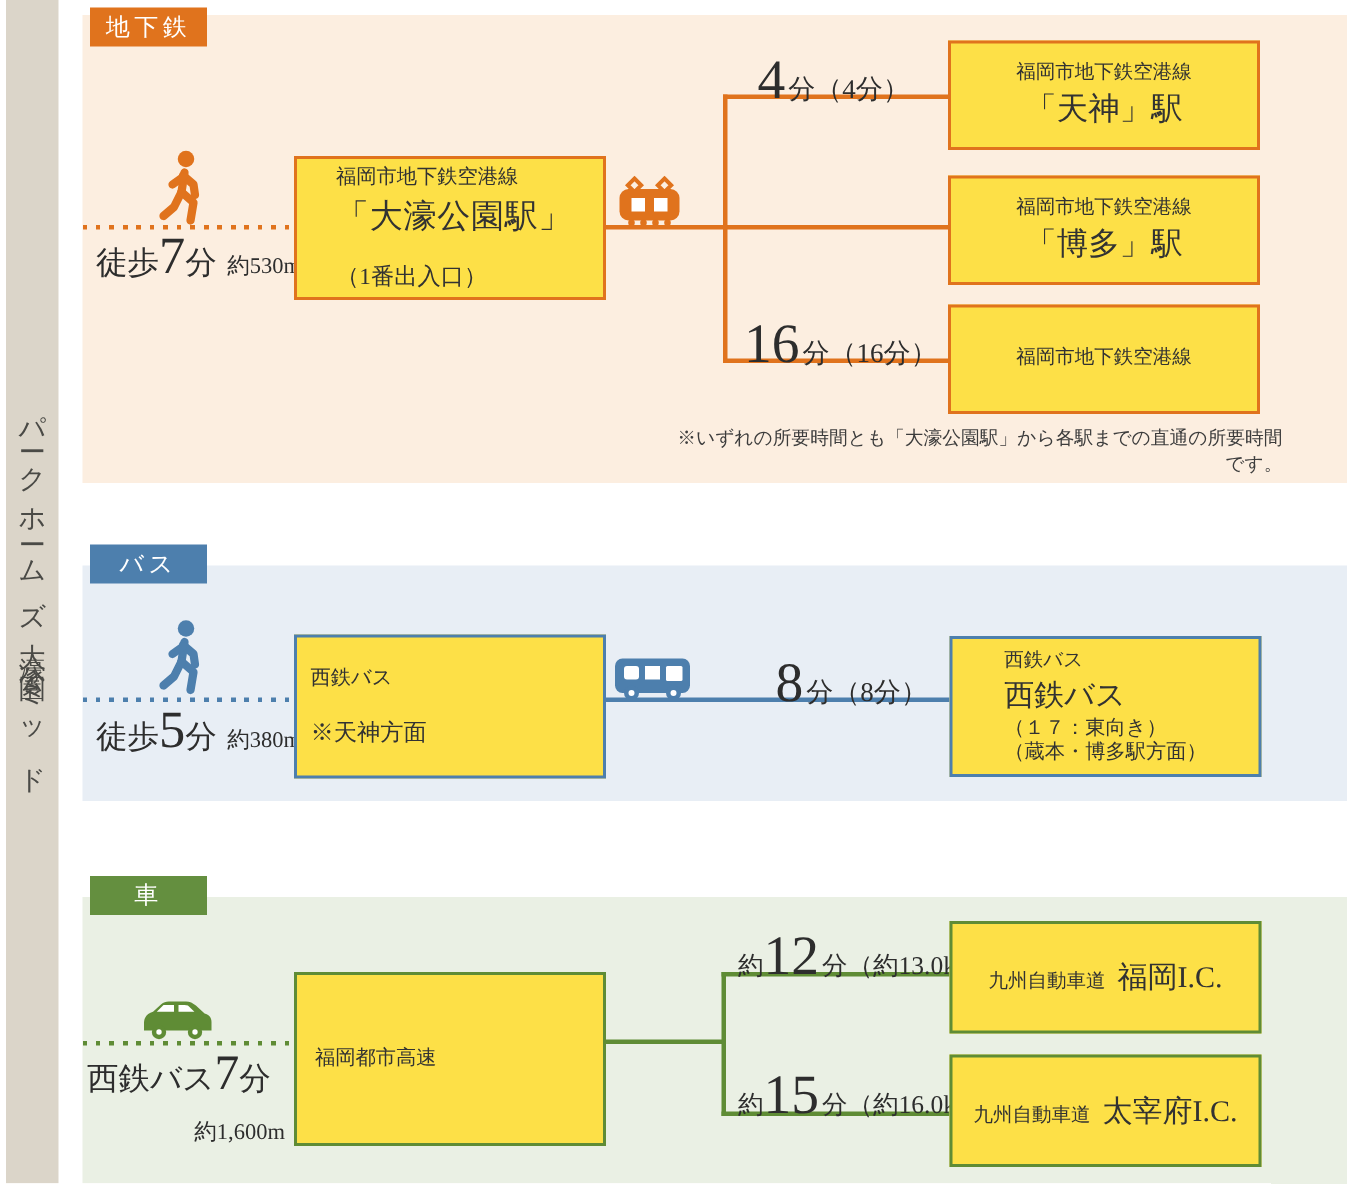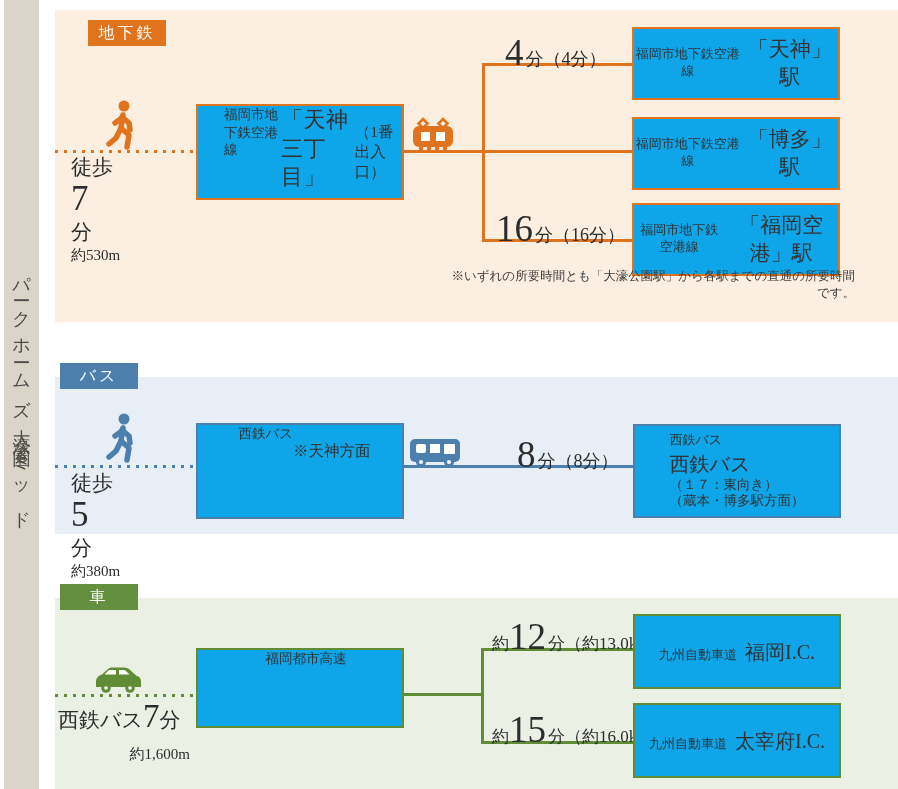--- a/index.html
+++ b/index.html
@@ -13,64 +13,64 @@
 
   
   .sec{position:absolute;left:55px;width:843px;}
   .sec-subway{top:10px;height:312px;background:#fceee0;}
   .sec-bus{top:377px;height:157px;background:#e8eef5;}
   .sec-car{top:598px;height:191px;background:#eaf0e4;}
 
   
   .tag{position:absolute;left:60px;width:78px;height:26px;display:flex;align-items:center;
        justify-content:center;color:#fff;font-size:16px;letter-spacing:3px;}
-  .tag-o{background:#e0731d;top:20px;margin-left:28px;}
+  .tag-o{background:#e0731d;top:5px;}
   .tag-b{background:#4d7fad;top:363px;}
   .tag-g{background:#648f3f;top:584px;}
 
   
   .c-o{color:#e0731d;} .c-b{color:#4d7fad;} .c-g{color:#5f8c35;}
   .bg-o{background:#e0731d;} .bg-b{background:#4d7fad;} .bg-g{background:#5f8c35;}
 
   
   .hl{position:absolute;height:3px;}
   .vl{position:absolute;width:3px;}
   .dot{position:absolute;height:3px;
        background-image:repeating-linear-gradient(to right,currentColor 0 3px,transparent 3px 9px);}
 
   
-  .box{position:absolute;background:#0ea5e9;box-sizing:border-box;display:flex;
-       flex-direction:row;justify-content:center;line-height:1.3;}
+  .box{position:absolute;background:#fde047;box-sizing:border-box;display:flex;
+       flex-direction:column;justify-content:center;line-height:1.3;}
   .bd-o{border:2px solid #e0731d;} .bd-b{border:2px solid #4d7fad;} .bd-g{border:2px solid #5f8c35;}
   .box-c{align-items:center;text-align:center;}
   .bx-s{font-size:13.5px;margin-bottom:3px;}
   .bx-l{font-size:22px;letter-spacing:.5px;}
   .bx-m{font-size:15.5px;margin-top:16px;}
   .db-s{font-size:13px;margin-bottom:2px;}
   .db-l{font-size:21px;}
   .db-p{font-size:13.5px;line-height:1.25;}
   .inline-dest{display:flex;align-items:baseline;justify-content:center;gap:8px;}
   .ic-big{font-size:20px;}
 
   
   .tlabel{position:absolute;display:flex;align-items:baseline;color:#2d2d2d;}
   .t-pre{font-size:17px;}
   .t-num{font-size:37px;line-height:1.1;}
   .t-rest{font-size:18px;margin-left:2px;margin-top:25px;}
 
   
-  .wlabel{position:absolute;display:flex;align-items:baseline;color:#2d2d2d;flex-direction:column;}
+  .wlabel{position:absolute;display:flex;align-items:baseline;color:#2d2d2d;}
   .w-pre{font-size:21px;}
   .w-num{font-size:35px;line-height:1.05;}
   .w-dist{font-size:15px;margin-left:7px;}
   .dlabel{position:absolute;width:132px;color:#2d2d2d;}
   .drow{display:flex;align-items:baseline;}
   .d-dist{text-align:right;font-size:15px;margin-top:11px;}
 
-  .note{position:absolute;left:445px;top:268px;width:410px;text-align:right;
+  .note{position:absolute;left:445px;top:284px;width:410px;text-align:right;
         font-size:12.5px;color:#3c3c3c;}
   .icon{position:absolute;}
 </style>
 </head>
 <body>
 
 <div class="canvas">
 
   <div class="strip">
     <span class="vtext">パークホームズ大濠公園ミッド</span>
@@ -94,21 +94,21 @@
 
   <div class="wlabel" style="left:64px;top:153px">
     <span class="w-pre">徒歩</span>
       <span class="w-num">7</span>
       <span class="w-pre">分</span>
       <span class="w-dist">約530m</span>
   </div>
 
   <div class="box bd-o" style="left:196px;top:104px;width:208px;height:96px;padding-left:26px">
     <div class="bx-s">福岡市地下鉄空港線</div>
-    <div class="bx-l">「天神三丁目」</div>
+    <div class="bx-l">「大濠公園駅」</div>
     <div class="bx-m">（1番出入口）</div>
   </div>
 
   <svg class="icon" style="left:410px;top:117px" width="46" height="34" viewBox="0 0 46 34">
     <path d="M13 2 l4.5 4.5 -4.5 4.5 -4.5 -4.5 z" fill="none" stroke="#e0731d" stroke-width="2.6"></path>
     <path d="M33 2 l4.5 4.5 -4.5 4.5 -4.5 -4.5 z" fill="none" stroke="#e0731d" stroke-width="2.6"></path>
     <rect x="3" y="9" width="40" height="21" rx="6" fill="#e0731d"></rect>
     <rect x="11" y="15" width="9" height="9" fill="#fff"></rect>
     <rect x="26" y="15" width="9" height="9" fill="#fff"></rect>
     <circle cx="11" cy="31.5" r="2.2" fill="#e0731d"></circle>
@@ -134,21 +134,20 @@
   <div class="box box-c bd-o" style="left:632px;top:27px;width:208px;height:73px">
     <div class="db-s">福岡市地下鉄空港線</div>
     <div class="db-l">「天神」駅</div>
   </div>
   <div class="box box-c bd-o" style="left:632px;top:117px;width:208px;height:73px">
     <div class="db-s">福岡市地下鉄空港線</div>
     <div class="db-l">「博多」駅</div>
   </div>
   <div class="box box-c bd-o" style="left:632px;top:203px;width:208px;height:73px">
     <div class="db-s">福岡市地下鉄空港線</div>
-    <div class="db-l">「福岡空港」駅</div>
   </div>
 
   <div class="note">※いずれの所要時間とも「大濠公園駅」から各駅までの直通の所要時間です。</div>
 
   <div class="sec sec-bus"></div>
   <div class="tag tag-b">バス</div>
 
   <svg class="icon" style="left:102px;top:413px" width="40" height="52" viewBox="0 0 40 52">
     <circle cx="22" cy="6" r="5.5" fill="#4d7fad"></circle>
     <g fill="none" stroke="#4d7fad" stroke-width="5.5" stroke-linecap="round" stroke-linejoin="round">
@@ -218,21 +217,21 @@
 
   <div class="dlabel" style="left:58px;top:699px">
     <div class="drow">
       <span class="w-pre">西鉄バス</span>
         <span class="w-num" style="font-size:33px">7</span>
         <span class="w-pre">分</span>
     </div>
     <div class="d-dist">約1,600m</div>
   </div>
 
-  <div class="box bd-g" style="left:196px;top:648px;width:208px;height:80px;padding-left:12px">
+  <div class="box bd-g" style="left:196px;top:648px;width:208px;height:116px;padding-left:12px">
     <div class="bx-s">福岡都市高速</div>
   </div>
 
   <div class="hl bg-g" style="left:404px;top:693px;width:80px"></div>
   <div class="vl bg-g" style="left:481px;top:648px;height:96px"></div>
   <div class="hl bg-g" style="left:481px;top:648px;width:152px"></div>
   <div class="hl bg-g" style="left:481px;top:741px;width:152px"></div>
 
   <div class="tlabel" style="left:492px;top:607px">
     <span class="t-pre">約</span>

